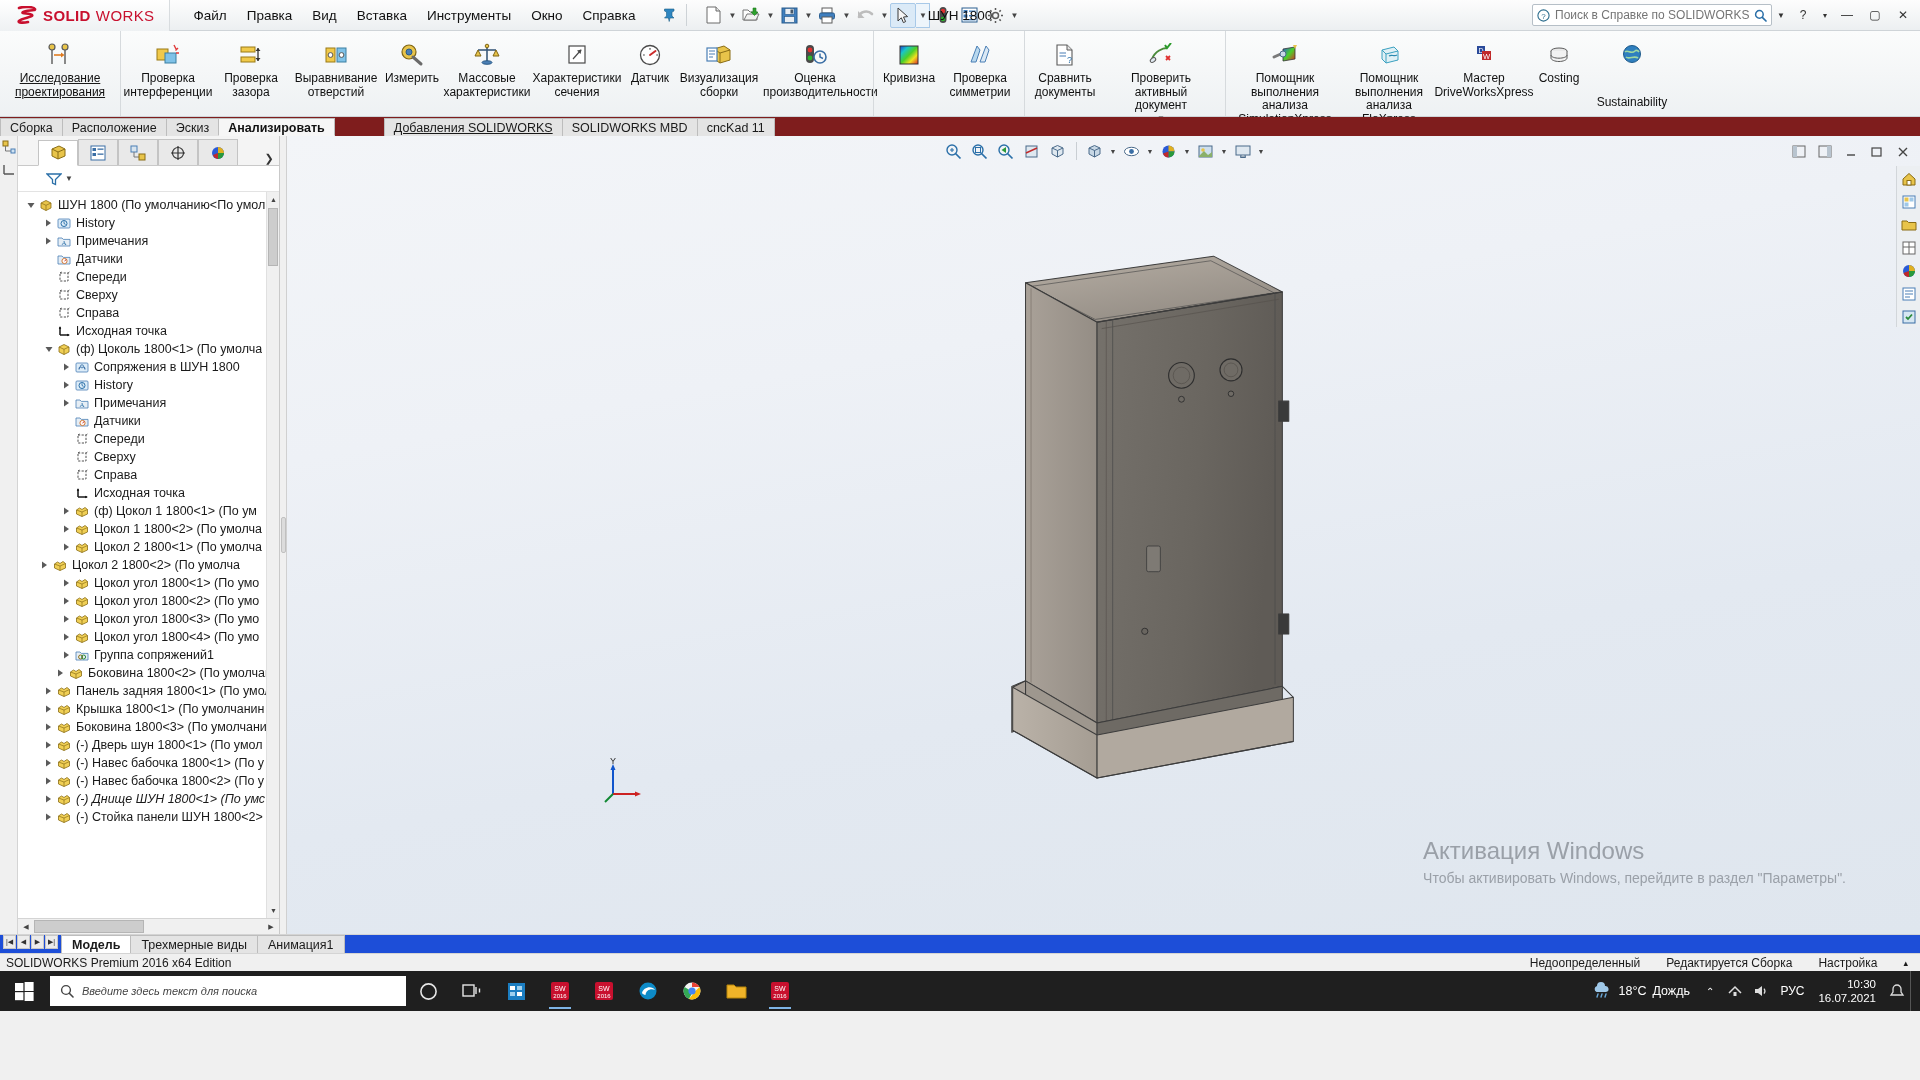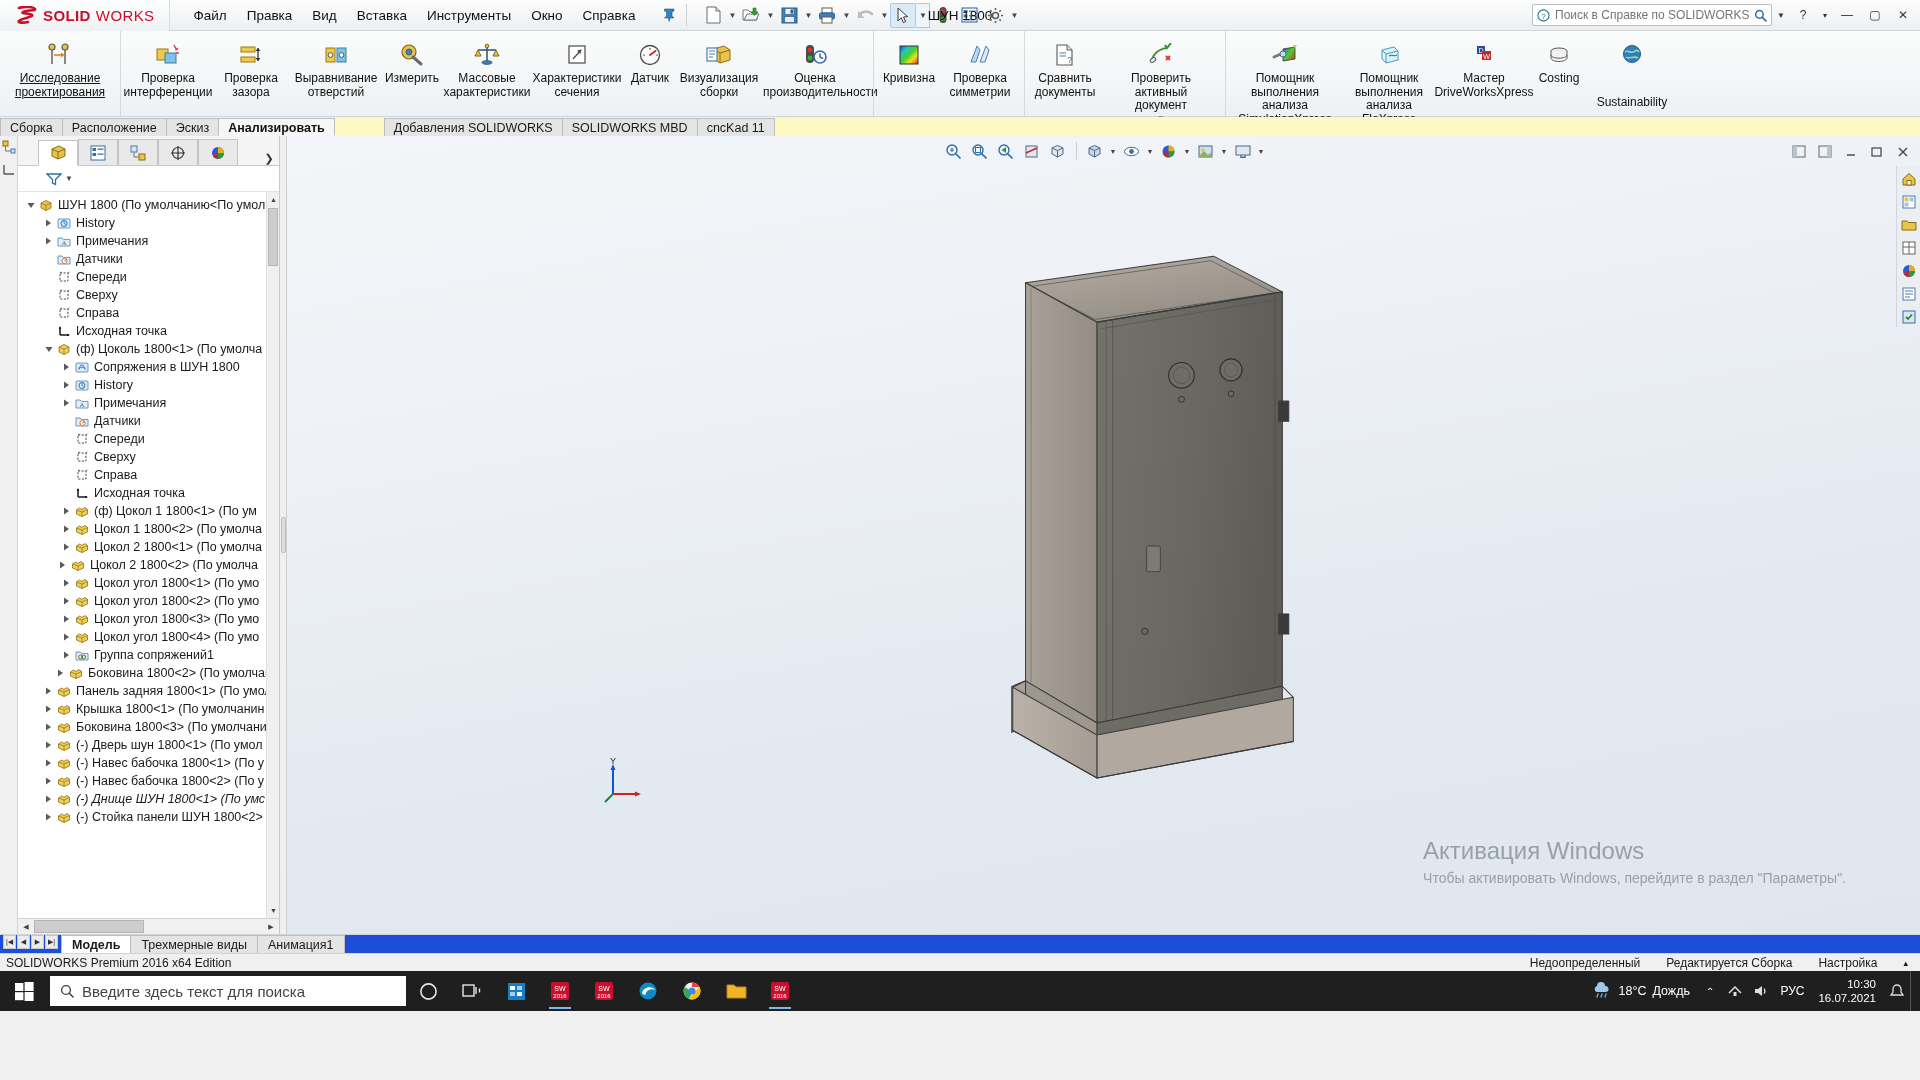--- a/index.html
+++ b/index.html
@@ -43,27 +43,27 @@
             display:flex; align-items:stretch; flex:0 0 86px; position:relative; }
   .rgroup { display:flex; align-items:flex-start; padding:5px 4px 0 4px; }
   .rgroup + .rgroup { border-left:1px solid #d6dadd; }
   .ritem { display:flex; flex-direction:column; align-items:center; justify-content:flex-start;
            padding:4px 7px 0 7px; min-width:54px; border-radius:3px; cursor:default; }
   .ritem .ico { height:30px; display:flex; align-items:center; justify-content:center; margin-bottom:2px; }
   .ritem .lbl { font-size:12px; line-height:13.5px; text-align:center; color:#111; max-width:104px; }
   .ribbon .dropdown-arrow { font-size:8px; color:#444; margin-top:1px;}
 
   
-  .cmdtabs { height:19px; display:flex; align-items:flex-end; background:#fef9c3;
+  .cmdtabs { height:19px; display:flex; align-items:flex-end; background:#7f1d1d;
              flex:0 0 19px; position:relative; padding-left:0px;}
   .ctab { height:18px; padding:0 9px; font-size:12.5px; line-height:18px; color:#1a1a1a;
           background:#e4e4e4; border:1px solid #bdbdbd; border-bottom:none; margin-right:-1px;
           border-radius:0; cursor:default;}
   .ctab.active { background:#f6f6f6; color:#111; font-weight:bold; border-bottom:1px solid #f6f6f6; }
-  .ctab.grp2 { margin-left:50px; }
+  .ctab.grp2 { margin-left:50px;text-decoration:underline; }
 
   
   .main { flex:1; display:flex; position:relative; min-height:0; background:#fff;}
 
   
   .rail { width:18px; background:#f0f0f0; border-right:1px solid #d4d4d4; padding-top:4px;
           display:flex; flex-direction:column; align-items:center; gap:8px;}
 
   
   .tree-panel { width:262px; background:#fff; border-right:1px solid #c9c9c9; display:flex; flex-direction:column; min-width:0;}
@@ -125,21 +125,21 @@
   
   .status { height:18px; background:#f0f0f0; border-top:1px solid #d4d4d4; display:flex; align-items:center;
             font-size:12px; color:#1a1a1a; padding:0 6px; flex:0 0 18px; }
   .status .sright { margin-left:auto; display:flex; align-items:center; gap:26px; padding-right:6px;}
 
   
   .taskbar { height:40px; background:#1f1f1f; display:flex; align-items:center; flex:0 0 40px; color:#fff;}
   .tb-start { width:48px; height:40px; display:flex; align-items:center; justify-content:center;}
   .tb-search { width:356px; height:30px; background:#fff; display:flex; align-items:center; gap:8px;
                padding:0 10px; margin-left:2px; border-radius:0;}
-  .tb-search span { color:#444; font-size:15px;}
+  .tb-search span { color:#444; font-size:11px;font-style:italic;}
   .tb-ico { width:44px; height:40px; display:flex; align-items:center; justify-content:center; position:relative;}
   .tb-ico.run::after{content:"";position:absolute;bottom:2px;left:50%;transform:translateX(-50%);width:22px;height:2px;background:#7fb5e8;}
   .tb-right { margin-left:auto; display:flex; align-items:center; height:40px; gap:0; padding-right:2px;}
   .tb-weather{display:flex;align-items:center;gap:6px;padding:0 8px;font-size:12.5px;}
   .tb-clock{display:flex;flex-direction:column;align-items:flex-end;justify-content:center;font-size:11.5px;line-height:14px;padding:0 8px;}
   .tb-lang{font-size:12px;padding:0 6px;}
   .tb-chev{padding:0 8px;font-size:10px;}
   .tb-notif{width:26px;height:40px;display:flex;align-items:center;justify-content:center;}
   .tb-showdesk{width:8px;height:40px;border-left:1px solid #555;}
 </style>
@@ -831,21 +831,21 @@
                 </svg>
               </span>
               <span class="ticon">
                 <svg width="14" height="13" viewBox="0 0 14 13">
                   <path d="M1.5 5 L4.5 3 L7 4.5 L10 2.5 L12.5 4.5 L12.5 9 L7 11.5 L1.5 9 Z" fill="#f0cf55" stroke="#8a6d15" stroke-width="0.8"></path>
                   <path d="M7 7 L12.5 4.5 M7 7 V11.5 M7 7 L1.5 5" stroke="#8a6d15" fill="none" stroke-width="0.7"></path>
                 </svg>
               </span>
               <span class="tlbl">Цокол 2 1800&lt;1&gt;  (По умолча</span>
             </div>
-            <div class="tnode" style="padding-left: 38px;">
+            <div class="tnode" style="padding-left: 20px;">
               <span class="exp">
                 <svg width="7" height="8" viewBox="0 0 7 8">
                   <polygon points="1,0.5 6,4 1,7.5" fill="#5a5a5a"></polygon>
                 </svg>
               </span>
               <span class="ticon">
                 <svg width="14" height="13" viewBox="0 0 14 13">
                   <path d="M1.5 5 L4.5 3 L7 4.5 L10 2.5 L12.5 4.5 L12.5 9 L7 11.5 L1.5 9 Z" fill="#f0cf55" stroke="#8a6d15" stroke-width="0.8"></path>
                   <path d="M7 7 L12.5 4.5 M7 7 V11.5 M7 7 L1.5 5" stroke="#8a6d15" fill="none" stroke-width="0.7"></path>
                 </svg>

